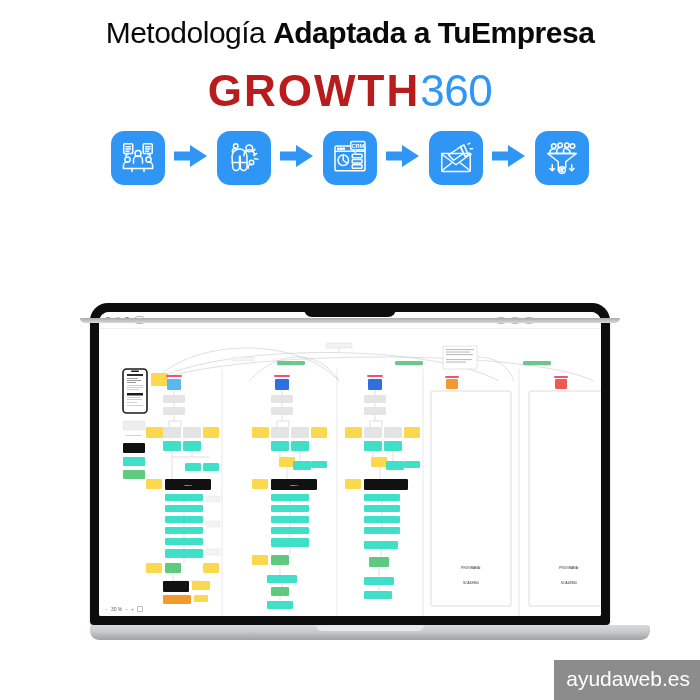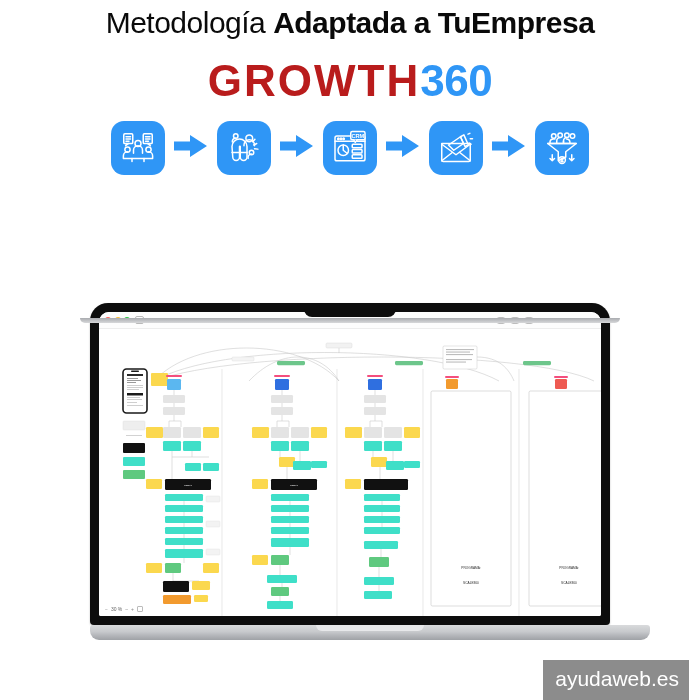--- a/index.html
+++ b/index.html
@@ -8,21 +8,21 @@
     width: 700px; height: 700px;
     background: #ffffff;
     font-family: "Liberation Sans", sans-serif;
     overflow: hidden;
   }
   .page { position: relative; width: 700px; height: 700px; background:#fff; }
 
   
   .headline {
     width: 700px;
-    padding: 6px 4px 0 4px;
+    padding: 16px 4px 0 4px;
     text-align: center;
     color: #0a0a0a;
     letter-spacing: -0.5px;
   }
   .headline .line {
     font-size: 30.5px;
     line-height: 33px;
     white-space: nowrap;
   }
   .headline .line.l1 { font-size: 30px; }
@@ -35,21 +35,21 @@
     margin-top: 18px;
   }
   .logo {
     display: inline-block;
     font-size: 44px;
     font-weight: 700;
     letter-spacing: 1px;
     line-height: 48px;
   }
   .logo .g-black { color: #b91c1c; letter-spacing: 2px; text-align: center; }
-  .logo .g-blue  { color: #2F96F6; letter-spacing: -0.5px; font-weight: 700;}
+  .logo .g-blue  { color: #2F96F6; letter-spacing: -0.5px; font-weight: 400;}
 
   
   .iconstrip {
     margin-top: 16px;
     width: 700px;
     display: flex;
     align-items: center;
     justify-content: center;
     gap: 0px;
   }
@@ -156,21 +156,21 @@
   .foot {
     position: absolute; top: 15px; width: 540px; height: 5px;
     left: 50%; transform: translateX(-50%);
     background: linear-gradient(#a9abaf, #d7d8da);
     border-radius: 0 0 5px 5px;
   }
 
   
   .watermark {
     position: absolute;
-    right: 11px; bottom: 0;
+    right: 0; bottom: 0;
     background: #8c8c8c;
     color: #ffffff;
     font-size: 21px;
     line-height: 30px;
     padding: 4px 10px 6px 12px;
     letter-spacing: 0px;
     font-weight: 400;
   }
 </style>
 </head>

